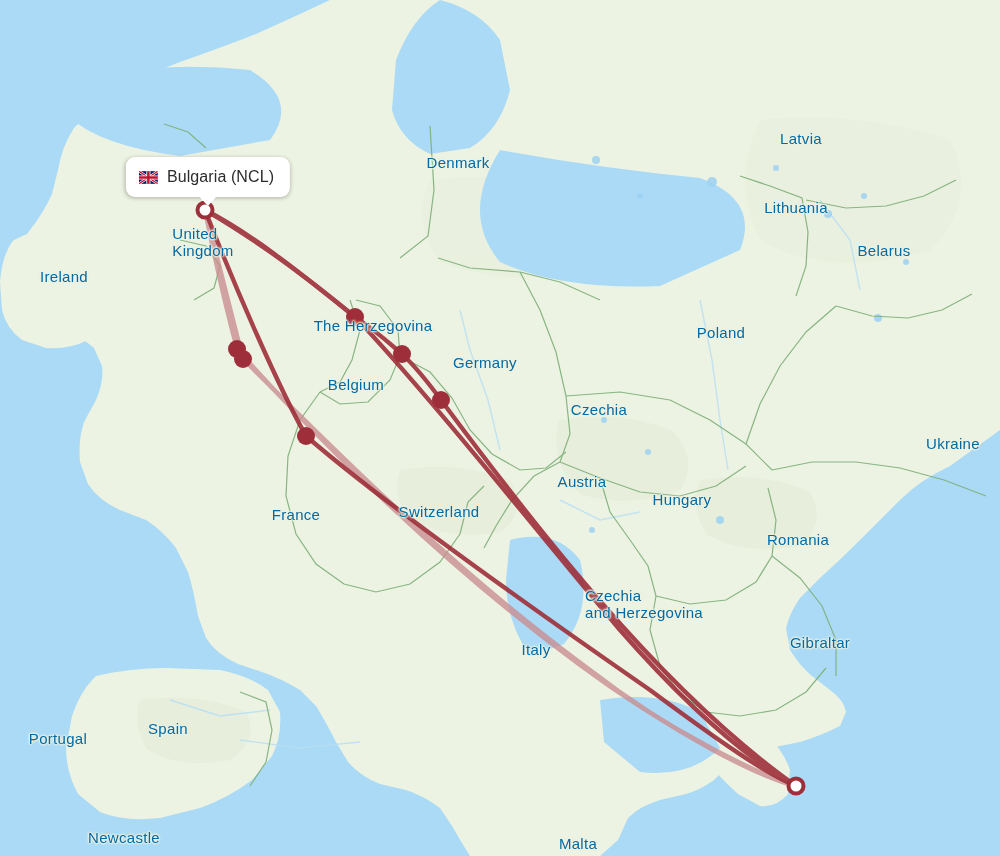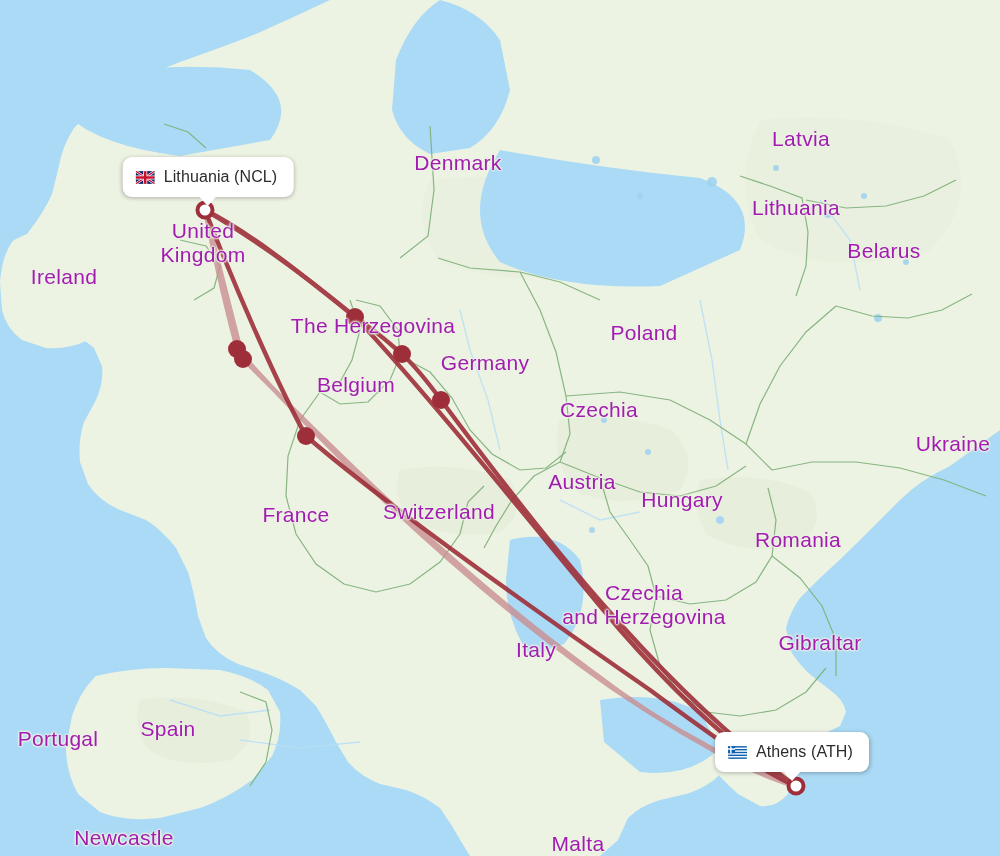--- a/index.html
+++ b/index.html
@@ -12,26 +12,26 @@
     position:relative; width:1000px; height:856px;
     background:#aadaf5; overflow:hidden;
   }
   #map svg.layer {
     position:absolute; top:0; left:0;
     width:1000px; height:856px;
     display:block;
   }
   .country-label {
     position:absolute;
-    color:#a21caf;
-    font-size:21px;
+    color:#0369a1;
+    font-size:15px;
     letter-spacing:.3px;
     white-space:nowrap;
     transform:translate(-50%,-50%);
-    text-align:center;
+    text-align:left;
     line-height:1.12;
     pointer-events:none;
     text-shadow:
        0 0 3px rgba(238,244,231,.95),
        1px 0 2px rgba(238,244,231,.9),
       -1px 0 2px rgba(238,244,231,.9),
        0 1px 2px rgba(238,244,231,.9),
        0 -1px 2px rgba(238,244,231,.9);
   }
   .airport-tooltip {
@@ -241,21 +241,21 @@
   </svg>
 
   <div>
     <div class="country-label" style="left:64px;top:277px"><span>Ireland</span></div>
     <div class="country-label" style="left:203px;top:243px"><span>United</span><br><span>Kingdom</span></div>
     <div class="country-label" style="left:458px;top:163px"><span>Denmark</span></div>
     <div class="country-label" style="left:801px;top:139px"><span>Latvia</span></div>
     <div class="country-label" style="left:796px;top:208px"><span>Lithuania</span></div>
     <div class="country-label" style="left:884px;top:251px"><span>Belarus</span></div>
     <div class="country-label" style="left:373px;top:326px"><span>The Herzegovina</span></div>
-    <div class="country-label" style="left:644px;top:333px"><span>Poland</span></div>
+    <div class="country-label" style="left:721px;top:333px"><span>Poland</span></div>
     <div class="country-label" style="left:485px;top:363px"><span>Germany</span></div>
     <div class="country-label" style="left:356px;top:385px"><span>Belgium</span></div>
     <div class="country-label" style="left:599px;top:410px"><span>Czechia</span></div>
     <div class="country-label" style="left:953px;top:444px"><span>Ukraine</span></div>
     <div class="country-label" style="left:582px;top:482px"><span>Austria</span></div>
     <div class="country-label" style="left:682px;top:500px"><span>Hungary</span></div>
     <div class="country-label" style="left:296px;top:515px"><span>France</span></div>
     <div class="country-label" style="left:439px;top:512px"><span>Switzerland</span></div>
     <div class="country-label" style="left:798px;top:540px"><span>Romania</span></div>
     <div class="country-label" style="left:644px;top:605px"><span>Czechia</span><br><span>and Herzegovina</span></div>
@@ -268,32 +268,17 @@
   </div>
 
   <div class="airport-tooltip" style="left:208px;top:197px">
     <svg class="flag" viewBox="0 0 60 40">
       <rect width="60" height="40" fill="#012169"></rect>
       <path d="M0,0 L60,40 M60,0 L0,40" stroke="#fff" stroke-width="8"></path>
       <path d="M0,0 L60,40 M60,0 L0,40" stroke="#C8102E" stroke-width="4"></path>
       <path d="M30,0 V40 M0,20 H60" stroke="#fff" stroke-width="13"></path>
       <path d="M30,0 V40 M0,20 H60" stroke="#C8102E" stroke-width="8"></path>
     </svg>
-    <span class="tt-label">Lithuania (NCL)</span>
+    <span class="tt-label">Bulgaria (NCL)</span>
   </div>
 
-  <div class="airport-tooltip" style="left:792px;top:772px">
-    <svg class="flag" viewBox="0 0 60 40">
-      <rect width="60" height="40" fill="#fff"></rect>
-      <g fill="#0D5EAF">
-        <rect y="0" width="60" height="4.45"></rect>
-        <rect y="8.9" width="60" height="4.45"></rect>
-        <rect y="17.8" width="60" height="4.45"></rect>
-        <rect y="26.7" width="60" height="4.45"></rect>
-        <rect y="35.6" width="60" height="4.45"></rect>
-        <rect x="0" y="0" width="22.2" height="22.2"></rect>
-      </g>
-      <path d="M8.9,0 V22.2 M0,8.9 H22.2" stroke="#fff" stroke-width="4.45"></path>
-    </svg>
-    <span class="tt-label">Athens (ATH)</span>
-  </div>
 
 </div>
 
 </body></html>

